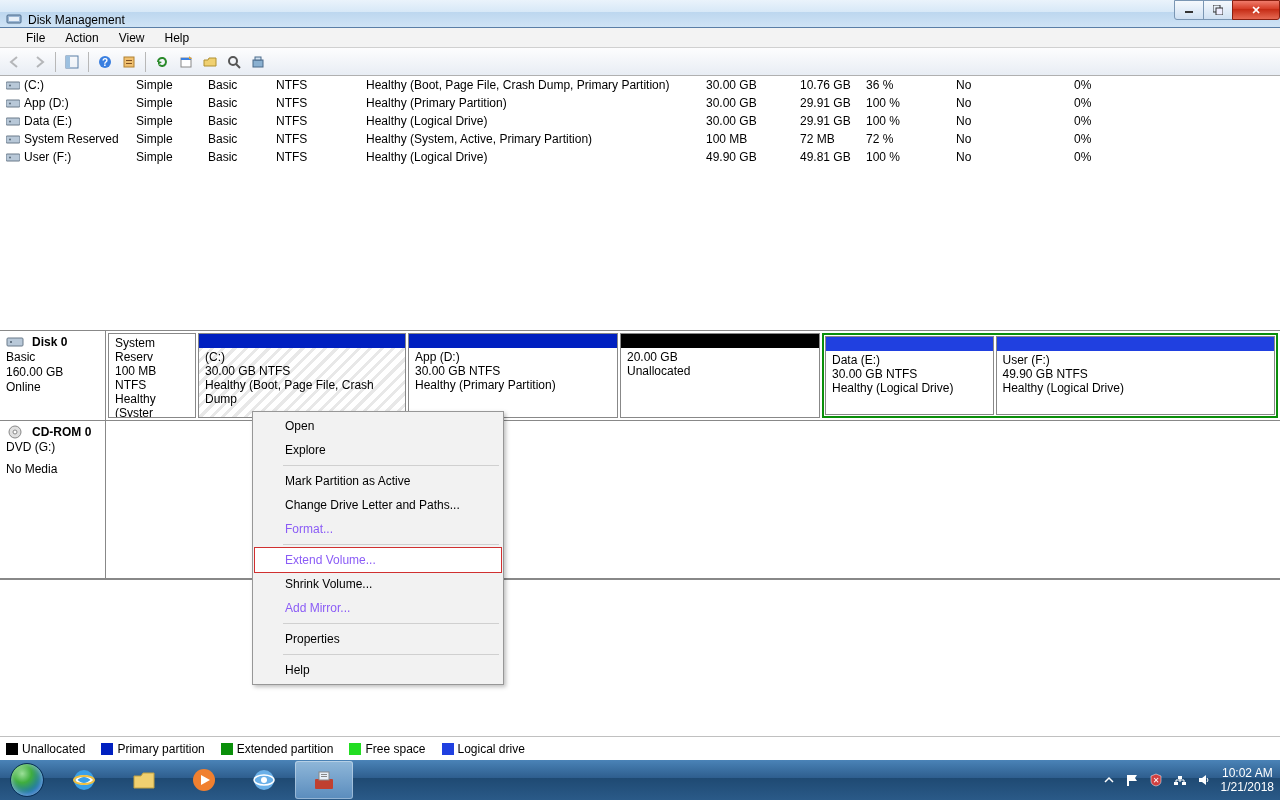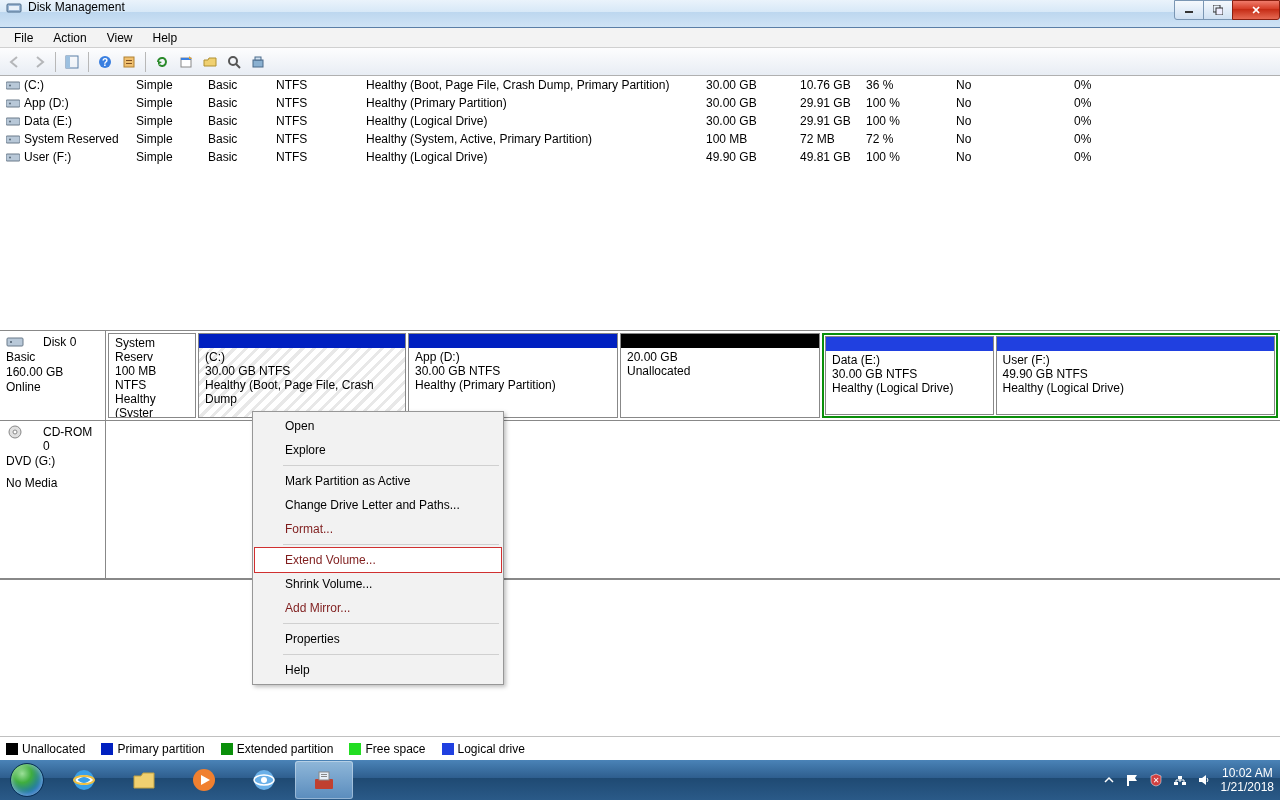--- a/index.html
+++ b/index.html
@@ -1,57 +1,57 @@
 <!DOCTYPE html>
 <html><head>
 <meta charset="utf-8">
 <style>
 html,body{margin:0;padding:0;font-family:"Segoe UI",Tahoma,sans-serif;font-size:12px;color:#000;background:#fff;height:100%;overflow:hidden}
 *{box-sizing:border-box}
 
-.titlebar{height:28px;background:linear-gradient(to bottom,#eaf3fb 0%,#d7e8f7 45%,#bdd7ef 46%,#cfe3f5 100%);display:flex;align-items:flex-start;border-bottom:1px solid #5a7ea6;position:relative}
+.titlebar{height:28px;background:linear-gradient(to bottom,#eaf3fb 0%,#d7e8f7 45%,#bdd7ef 46%,#cfe3f5 100%);display:flex;align-items:flex-end;border-bottom:1px solid #5a7ea6;position:relative}
 .titlebar .icon{width:16px;height:16px;margin:0 6px;display:inline-flex}
 .titlebar .title{font-size:12px;color:#000}
 .winbtns{position:absolute;right:0;top:0;height:20px;display:flex}
 .winbtn{width:30px;height:20px;display:flex;align-items:center;justify-content:center;border:1px solid #7a96b3;margin-left:-1px;background:linear-gradient(#f5f9fd,#cfe0f2);font-size:11px;font-family:Arial}
 .winbtn.min{border-radius:0 0 0 3px}
 .winbtn.close{width:48px;background:linear-gradient(#f07b6a,#d43b24 45%,#c52c15 46%,#e66a54);color:#fff;border-color:#8a1f10;border-radius:0 0 3px 0;font-weight:bold}
 
-.menubar{height:20px;background:#f3f3f3;display:flex;align-items:center;padding:0 4px;border-bottom:1px solid #d0d0d0}
+.menubar{height:20px;background:#f3f3f3;display:flex;align-items:center;padding:0 16px;border-bottom:1px solid #d0d0d0}
 .menubar .mi{padding:2px 10px;cursor:default}
 
 .toolbar{height:28px;background:linear-gradient(#fdfdfe,#e8edf4);border-bottom:1px solid #b0b0b0;display:flex;align-items:center;padding:0 4px;gap:2px}
 .tbtn{width:22px;height:22px;display:flex;align-items:center;justify-content:center;border:1px solid transparent;font-size:13px}
 .tbtn.dis{opacity:.35}
 .tsep{width:1px;height:20px;background:#b8b8b8;margin:0 3px}
 
 .vlist{overflow:hidden}
 .vhead{display:flex;background:linear-gradient(#fff,#f1f4f9 45%,#e6ebf3 46%,#f0f4fa);border-bottom:1px solid #c8c8c8;height:22px;align-items:center}
 .vhead .col,.vrow .col{padding:2px 6px;white-space:nowrap;overflow:hidden;text-overflow:ellipsis}
 .vhead .col{border-right:1px solid #d0d0d0;height:22px;line-height:18px}
 .vrow{display:flex;align-items:center;height:18px}
 .vrow .col:first-child{display:flex;align-items:center;gap:4px}
 .dicon{width:14px;height:12px;display:inline-block}
 
 .splitter{height:250px;border-top:1px solid #888;border-bottom:1px solid #888;display:flex;flex-direction:column}
 .diskrow{display:flex;height:90px;border-bottom:1px solid #888}
 .disklabel{width:106px;border-right:1px solid #888;padding:4px 6px;display:flex;flex-direction:column;gap:1px;font-size:12px;background:#fff}
-.disklabel .hd{display:flex;align-items:flex-start;gap:19px;font-weight:normal}
+.disklabel .hd{display:flex;align-items:center;gap:8px;font-weight:bold}
 .parts{flex:1;display:flex;position:relative;padding:2px}
 .part{display:flex;flex-direction:column;border:1px solid #888;margin-right:2px;overflow:hidden;font-size:12px;background:#fff}
 .part .bar{height:14px}
 .part .body{padding:2px 6px;flex:1;line-height:14px}
 .part .nm{font-weight:normal}
 .hatched{background:repeating-linear-gradient(135deg,#e8e8e8 0,#e8e8e8 3px,#fff 3px,#fff 8px)}
 .ext{border:2px solid #0a8f0a;padding:1px;display:flex;flex:1}
 .ext .part{margin-right:2px}
 
 .ctx{position:absolute;background:#f2f2f2;border:1px solid #979797;box-shadow:2px 2px 4px rgba(0,0,0,.25);width:252px;padding:2px 2px;z-index:50}
 .ctx .ci{padding:5px 10px 5px 30px;position:relative}
-.ctx .ci.dis{color:#7f1d1d}
+.ctx .ci.dis{color:#8b5cf6}
 .ctx .ci.hl{border:1px solid #d03030;margin:-1px;background:#fff}
 .ctx .csep{height:1px;background:#d0d0d0;margin:3px 2px 3px 28px}
 
 .legend{position:absolute;left:0;right:0;bottom:40px;height:24px;border-top:1px solid #c0c0c0;display:flex;align-items:center;gap:6px;padding:0 6px;background:#fff}
 .lg{display:flex;align-items:center;gap:4px;margin-right:10px}
 .sw{width:12px;height:12px;display:inline-block}
 
 .taskbar{position:absolute;left:0;right:0;bottom:0;height:40px;background:linear-gradient(#4a83b7,#2e5e8e 45%,#1f4a73 46%,#2a5a88);display:flex;align-items:center}
 .start{width:54px;height:40px;display:flex;align-items:center;justify-content:center}
 .start .orb{width:34px;height:34px;border-radius:50%;background:radial-gradient(circle at 35% 30%,#9de09a 0,#3fae3f 30%,#1b6fbb 70%,#0d3e6e 100%);border:1px solid #0b2f55;box-shadow:inset 0 0 6px rgba(255,255,255,.6)}

